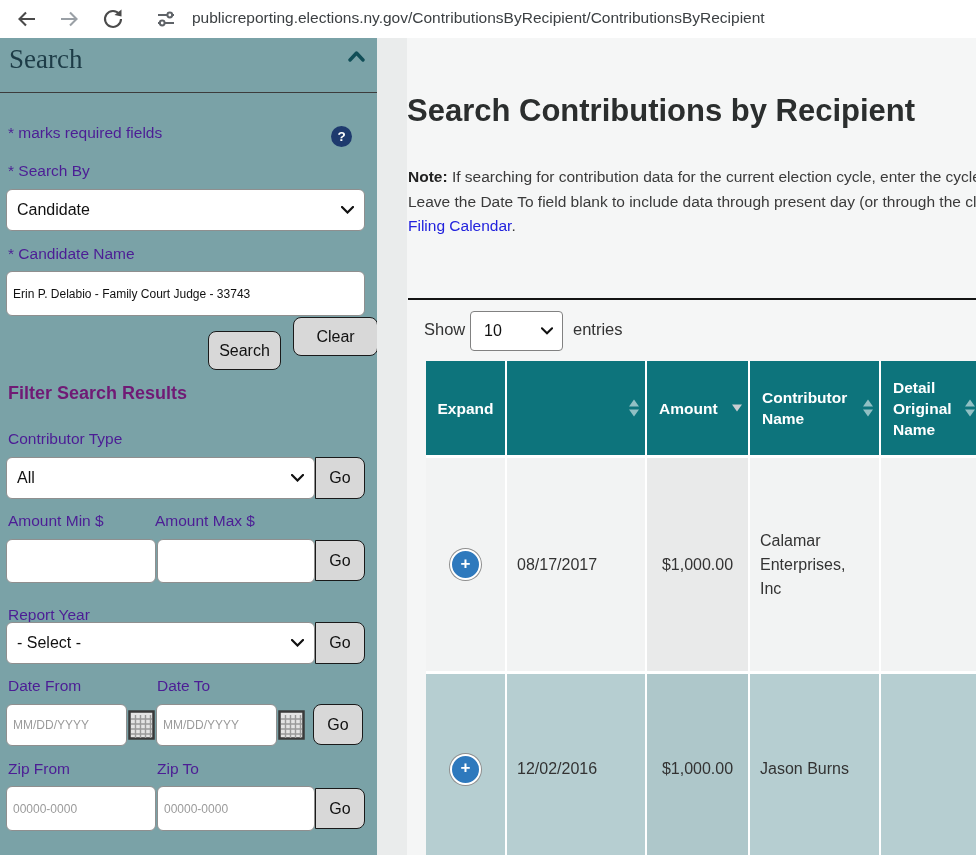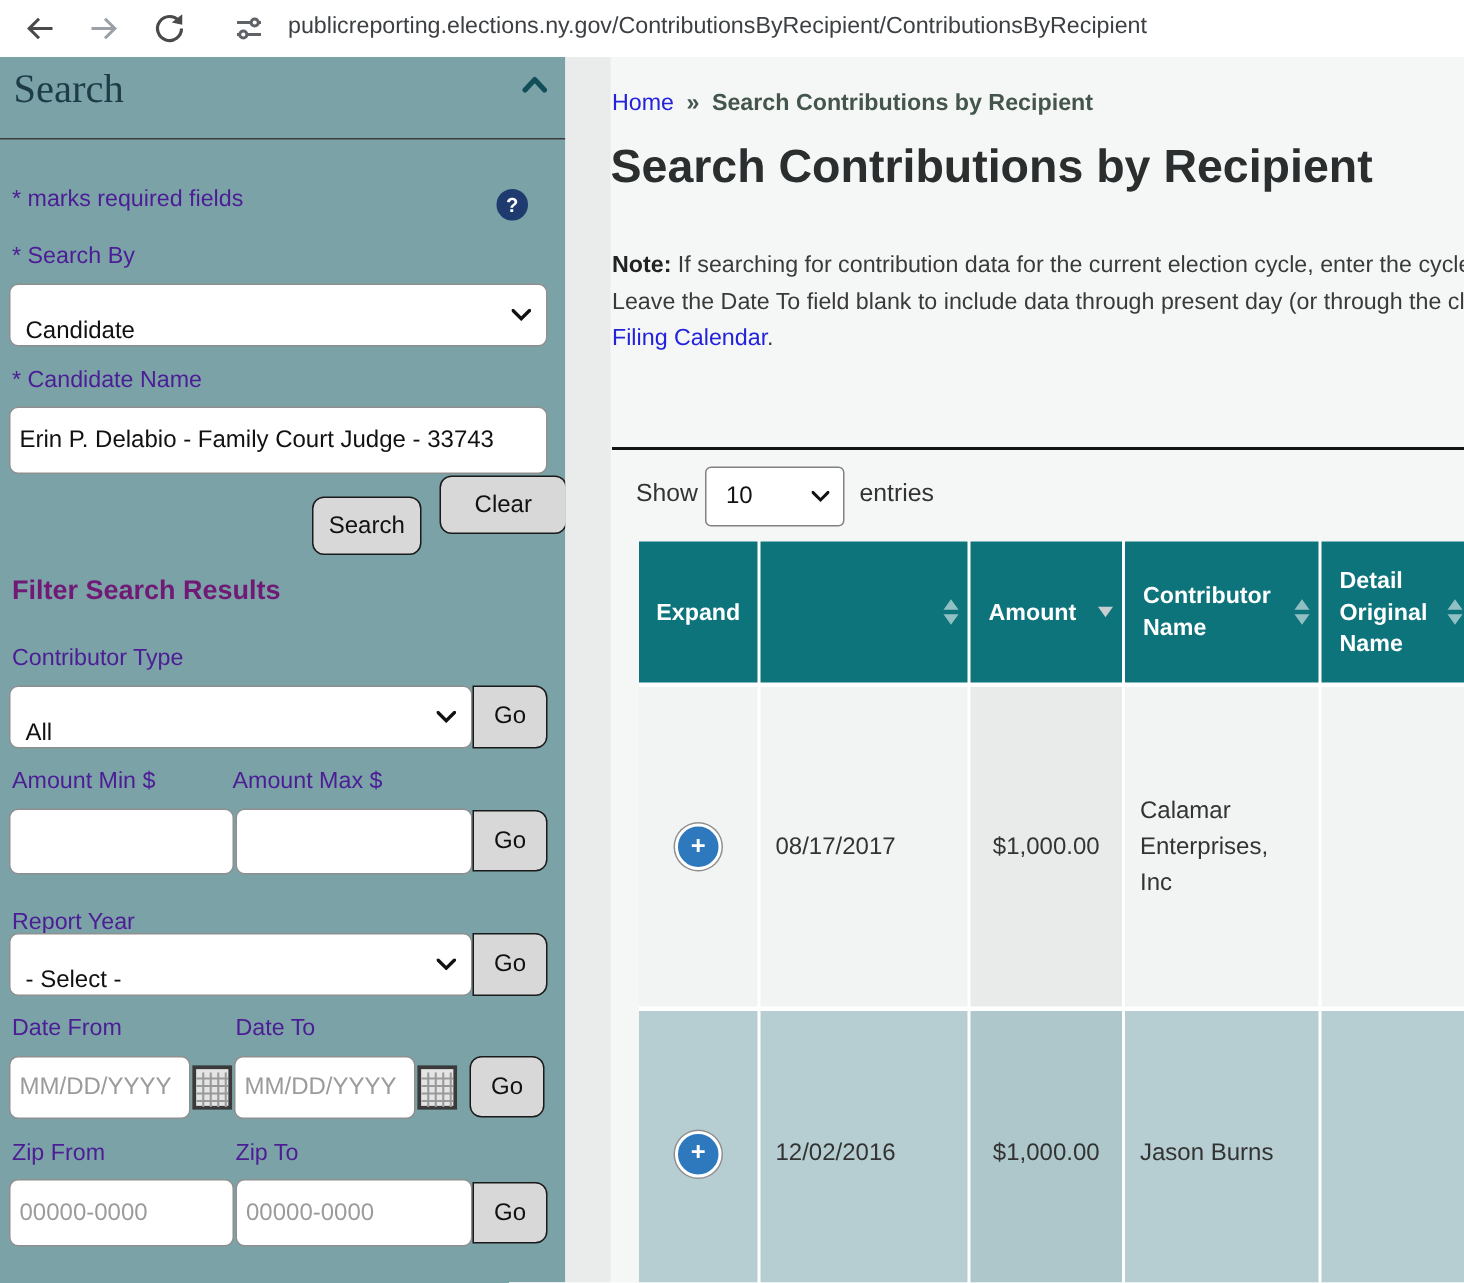--- a/index.html
+++ b/index.html
@@ -11,23 +11,23 @@
   .nav-ico{position:absolute;top:7px;width:24px;height:24px;cursor:pointer;}
   .url-text{position:absolute;left:192px;top:9px;font-size:15.5px;color:#3c4043;white-space:nowrap;}
 
   
   .sidebar{position:absolute;left:0;top:38px;width:377px;height:817px;background:var(--sidebar-bg,#7AA2A7);}
   .sb-title{position:absolute;left:9px;top:2px;font-family:"Liberation Serif","DejaVu Serif",serif;font-size:27px;color:#1d3c47;line-height:38px;}
   .sb-collapse{position:absolute;right:12px;top:12px;width:17px;height:12px;cursor:pointer;}
   .sb-divider{position:absolute;left:0;top:54px;width:377px;border-top:1px solid #3c3c3c;}
   .sb-label{position:absolute;font-size:15.5px;color:#4c1d95;white-space:nowrap;}
   .help-icon{position:absolute;left:331px;top:88px;width:21px;height:21px;border-radius:50%;background:var(--help-navy,#1E3A6E);color:#fff;font-size:13.5px;font-weight:bold;display:flex;align-items:center;justify-content:center;cursor:pointer;}
-  .sb-select{position:absolute;background:#fff;border:1px solid #8f8f8f;border-radius:6px;font-size:16px;color:#111;display:flex;align-items:flex-end;padding:0 28px 0 10px;box-sizing:border-box;cursor:pointer;}
+  .sb-select{position:absolute;background:#fff;border:1px solid #8f8f8f;border-radius:6px;font-size:16px;color:#111;display:flex;align-items:center;padding:0 28px 0 10px;box-sizing:border-box;cursor:pointer;}
   .sb-select .chev{position:absolute;right:10px;top:50%;margin-top:-4px;}
-  .sb-input{position:absolute;background:#fff;border:1px solid #8f8f8f;border-radius:6px;font-size:16px;color:#111;padding:0 6px;box-sizing:border-box;font-family:"Liberation Sans","DejaVu Sans",sans-serif;}
+  .sb-input{position:absolute;background:#fff;border:1px solid #8f8f8f;border-radius:6px;font-size:12px;color:#111;padding:0 6px;box-sizing:border-box;font-family:"Liberation Sans","DejaVu Sans",sans-serif;}
   .sb-input::placeholder{color:#9b9b9b;opacity:1;}
   .btn{position:absolute;background:var(--button-gray,#D8D8D8);border:1px solid #1a1a1a;border-radius:8px;font-size:16px;color:#111;display:flex;align-items:center;justify-content:center;cursor:pointer;box-sizing:border-box;font-family:inherit;}
   .btn-go-attached{border-radius:0 8px 8px 0;}
   .sb-heading{position:absolute;left:8px;top:345px;font-size:18px;font-weight:bold;color:#701a75;}
   .cal-btn{position:absolute;width:27px;height:30px;cursor:pointer;background:transparent;border:none;padding:0;}
 
   
   .main{position:absolute;left:377px;top:38px;width:599px;height:817px;background:var(--main-bg,#F5F6F6);}
   .gutter{position:absolute;left:0;top:0;width:30px;height:817px;background:var(--gutter,#EAECEC);}
   .breadcrumb{position:absolute;left:31px;top:22px;font-size:15.5px;white-space:nowrap;}
@@ -162,25 +162,20 @@
     <div class="sb-label" style="left:8px;top:722px">Zip From</div>
     <div class="sb-label" style="left:157px;top:722px">Zip To</div>
     <input class="sb-input" style="left: 6px; top: 748px; width: 150px; height: 45px;" placeholder="00000-0000">
     <input class="sb-input" style="left: 157px; top: 748px; width: 158px; height: 45px;" placeholder="00000-0000">
     <button class="btn btn-go-attached" style="left:315px;top:750px;width:50px;height:41px">Go</button>
   </div>
 
   <div class="main">
     <div class="gutter"></div>
 
-    <div class="breadcrumb">
-      <span class="bc-home">Home</span>
-      <span class="bc-sep">»</span>
-      <span class="bc-cur">Search Contributions by Recipient</span>
-    </div>
 
     <h1 class="page-title" style="margin:0">Search Contributions by Recipient</h1>
 
     <div class="note">
       <div class="nline"><span class="nbold">Note:</span><span> If searching for contribution data for the current election cycle, enter the cycle start date in the Date From field.</span></div>
       <div class="nline">Leave the Date To field blank to include data through present day (or through the close of the latest filing period). See the</div>
       <div class="nline"><span class="nlink">Filing Calendar</span><span>.</span></div>
     </div>
 
     <div class="hr-dark"></div>

